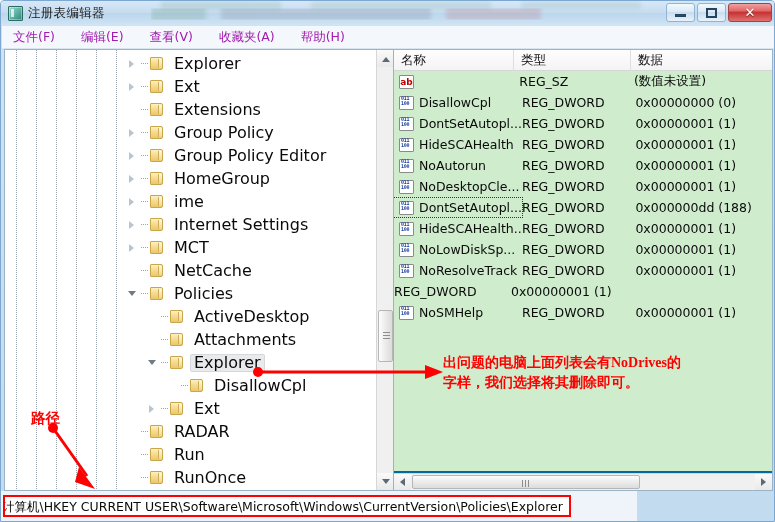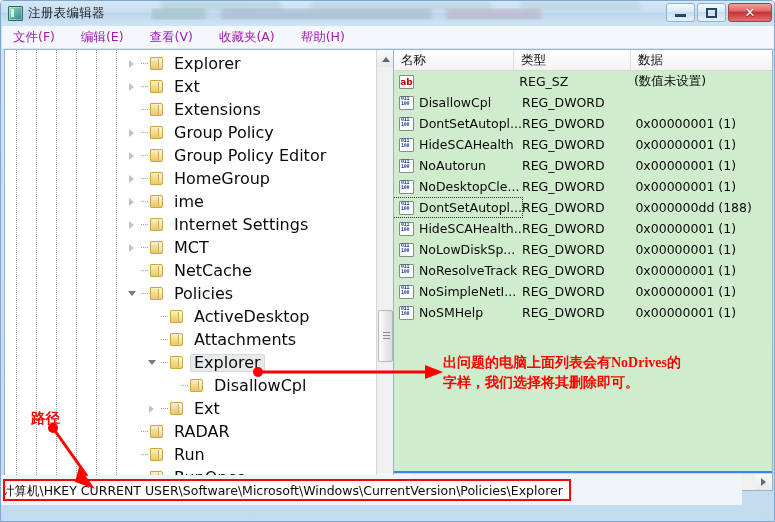--- a/index.html
+++ b/index.html
@@ -141,21 +141,21 @@
     position:absolute;left:1px;width:15px;
     background:linear-gradient(90deg,#fdfdfd 0%,#ededed 45%,#dcdcdc 100%);
     border:1px solid #b6b6b6;border-radius:2px;box-sizing:border-box;
   }
   .sb-thumb:after{
     content:"";position:absolute;left:4px;top:50%;margin-top:-4px;width:7px;height:8px;
     background-image:repeating-linear-gradient(180deg,#8d8d8d 0 1px,transparent 1px 3px);
   }
   
   .list-pane{
-    position:relative;width:380px;height:442px;background:#3b82f6;
+    position:relative;width:380px;height:442px;background:#0369a1;
     border:1px solid #9ab3c6;box-sizing:border-box;overflow:hidden;
   }
   .lv-header{
     position:absolute;left:0;top:0;width:378px;height:21px;
     background:linear-gradient(180deg,#fefefe 0%,#f4f4f4 100%);
     border-bottom:1px solid #d6d6d6;display:flex;box-sizing:border-box;
   }
   .lv-col{
     font-size:12.5px;color:#111;line-height:20px;padding-left:7px;
     border-right:1px solid #dedede;box-sizing:border-box;height:21px;white-space:nowrap;
@@ -198,21 +198,21 @@
     position:absolute;left:18px;top:1px;width:228px;height:14px;
     background:linear-gradient(180deg,#fdfdfd 0%,#ededed 45%,#dcdcdc 100%);
     border:1px solid #b6b6b6;border-radius:2px;box-sizing:border-box;
   }
   .hs-thumb:after{
     content:"";position:absolute;left:50%;margin-left:-4px;top:4px;width:8px;height:7px;
     background-image:repeating-linear-gradient(90deg,#8d8d8d 0 1px,transparent 1px 3px);
   }
   
   .statusbar{
-    position:absolute;left:0;bottom:16px;width:741px;height:30px;
+    position:absolute;left:0;bottom:0;width:636px;height:30px;
     background:#eef4fa;box-sizing:border-box;
   }
   .status-box{
     position:absolute;left:2px;top:4px;width:568px;height:22px;
     border:2px solid #ff0000;background:#fff;box-sizing:border-box;overflow:hidden;
   }
   .status-text{
     position:absolute;left:-3px;top:2px;font-size:12.5px;color:#0a0a0a;white-space:nowrap;
   }
   
@@ -428,20 +428,21 @@
             </div>
             <div class="cell t">REG_SZ</div>
             <div class="cell d">(数值未设置)</div>
           </div>
           <div class="lrow">
             <div class="namewrap">
               <div class="vicon dw"></div>
               <div class="cell n">DisallowCpl</div>
             </div>
             <div class="cell t">REG_DWORD</div>
+            <div class="cell d">0x00000000 (0)</div>
           </div>
           <div class="lrow">
             <div class="namewrap">
               <div class="vicon dw"></div>
               <div class="cell n">DontSetAutopl...</div>
             </div>
             <div class="cell t">REG_DWORD</div>
             <div class="cell d">0x00000001 (1)</div>
           </div>
           <div class="lrow">
@@ -494,24 +495,20 @@
           </div>
           <div class="lrow">
             <div class="namewrap">
               <div class="vicon dw"></div>
               <div class="cell n">NoResolveTrack</div>
             </div>
             <div class="cell t">REG_DWORD</div>
             <div class="cell d">0x00000001 (1)</div>
           </div>
           <div class="lrow">
-            <div class="namewrap">
-              <div class="vicon dw"></div>
-              <div class="cell n">NoSimpleNetI...</div>
-            </div>
             <div class="cell t">REG_DWORD</div>
             <div class="cell d">0x00000001 (1)</div>
           </div>
           <div class="lrow">
             <div class="namewrap">
               <div class="vicon dw"></div>
               <div class="cell n">NoSMHelp</div>
             </div>
             <div class="cell t">REG_DWORD</div>
             <div class="cell d">0x00000001 (1)</div>

